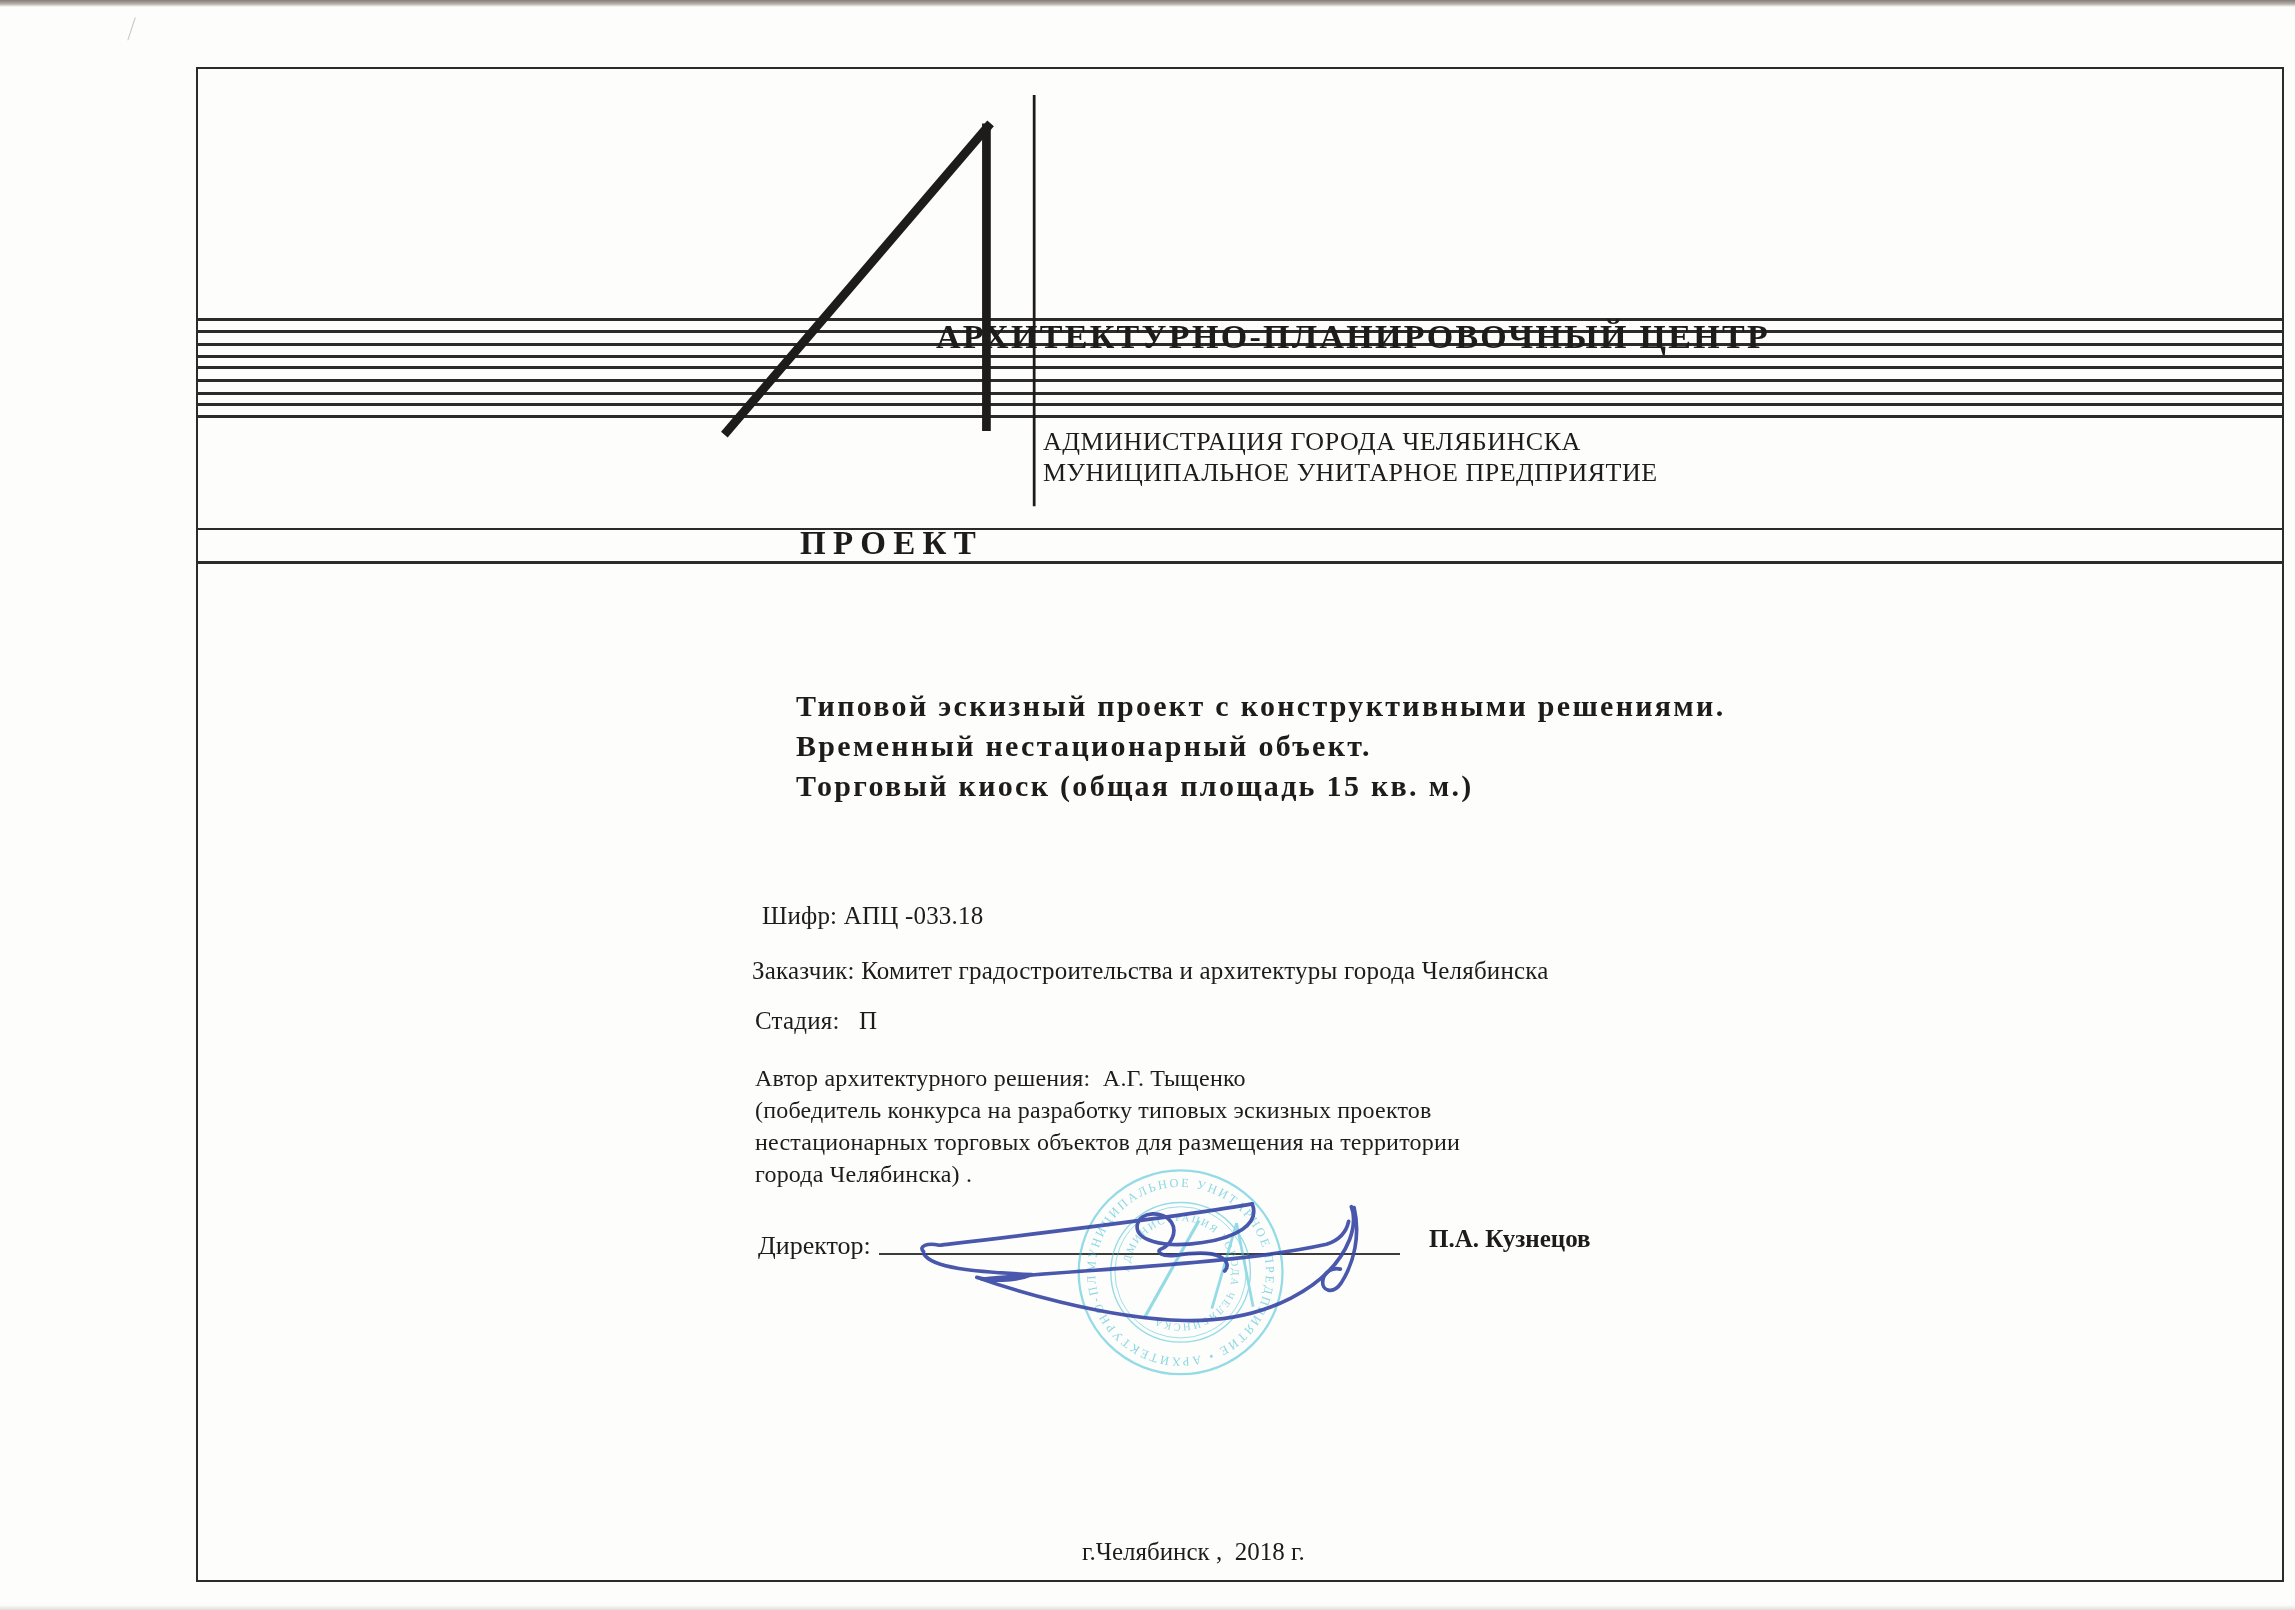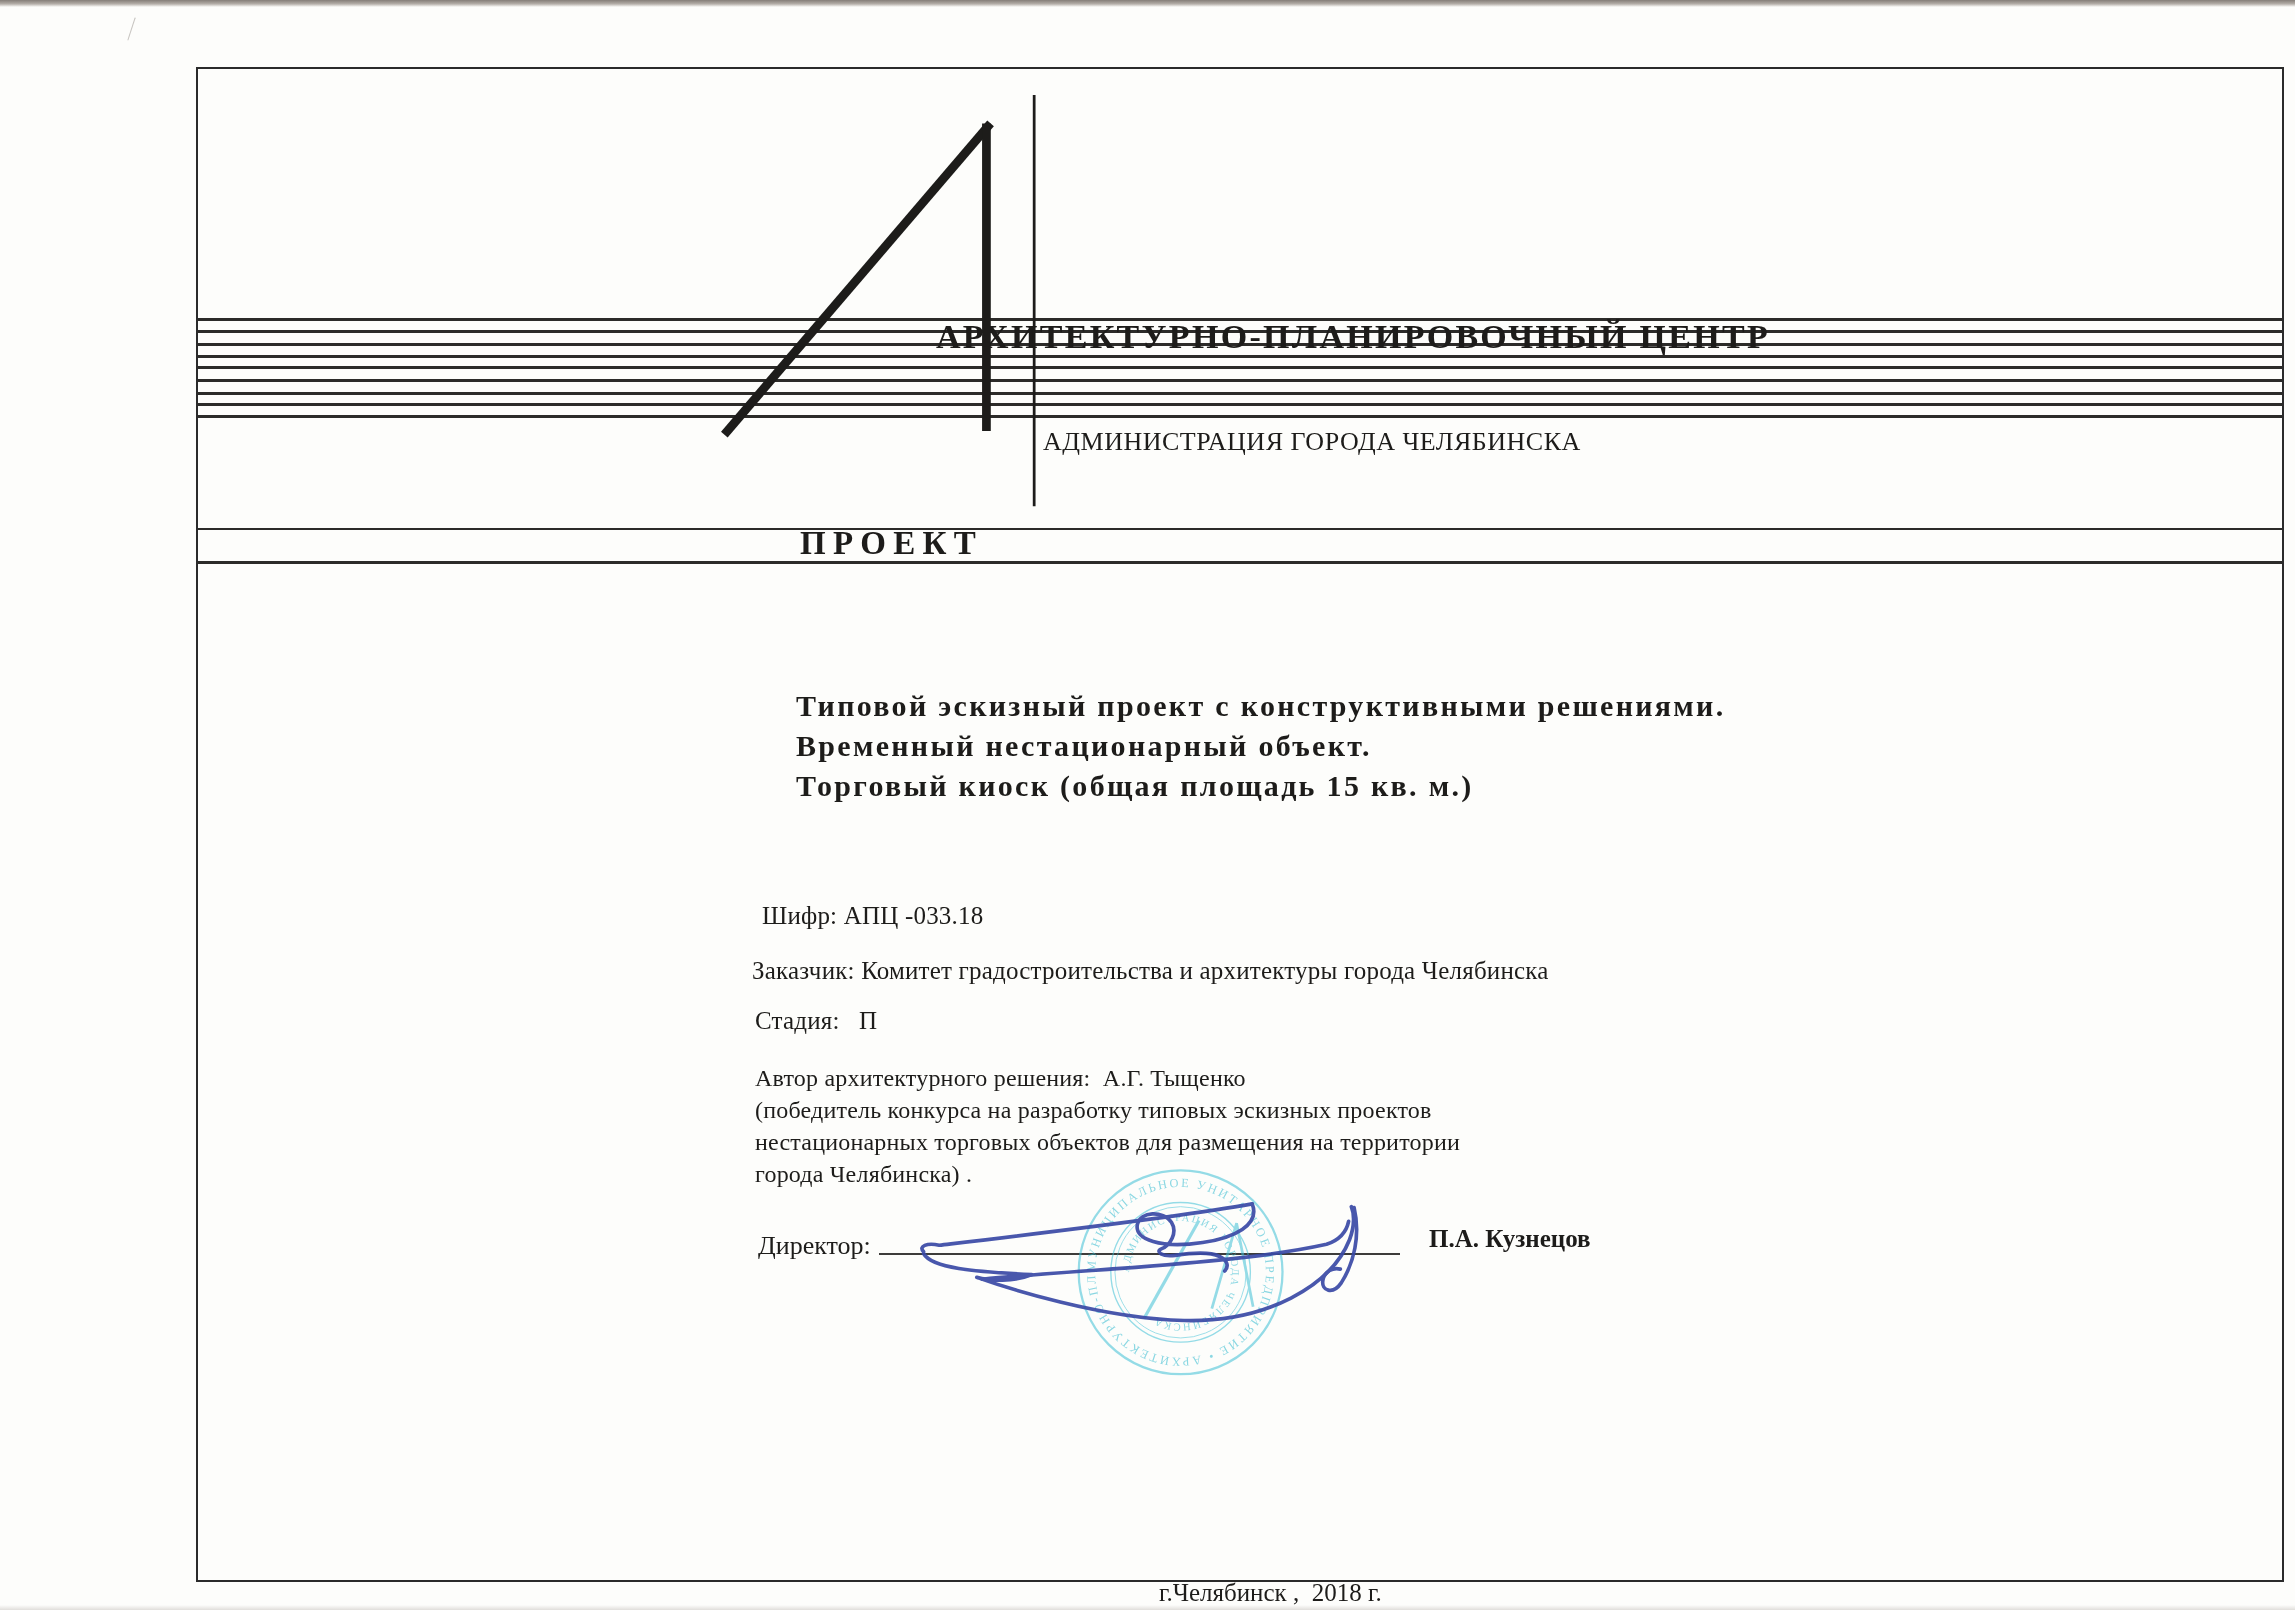--- a/index.html
+++ b/index.html
@@ -49,21 +49,21 @@
   .field{font-size:25px;letter-spacing:0.2px;line-height:25px;}
   .f-cipher{left:762px;top:903px;}
   .f-customer{left:752px;top:958px;}
   .f-stage{left:755px;top:1008px;}
   .author-block{left:755px;top:1062px;font-size:24px;letter-spacing:0.2px;line-height:32px;}
   .director-label{left:758px;top:1231px;font-size:26px;}
   .sig-line{
     position:absolute;left:879px;top:1253px;width:521px;height:1.8px;background:#3d3c3a;
   }
   .signer-name{left:1429px;top:1225px;font-size:25px;font-weight:bold;}
-  .footer-line{left:1159px;top:1538px;font-size:25px;margin-top:41px;}
+  .footer-line{left:1082px;top:1538px;font-size:25px;}
   svg.overlay{position:absolute;left:0;top:0;pointer-events:none;}
 </style>
 </head>
 <body>
 
 <div class="page">
 
   <div class="scan-strip-top"></div>
   <div class="scan-strip-bottom"></div>
   <div class="pencil-mark"></div>
@@ -81,20 +81,21 @@
       <div class="rule" style="top: 403px; height: 2.8px;"></div>
       <div class="rule" style="top: 415px; height: 2.8px;"></div>
       <div class="rule" style="top: 528px; height: 1.8px;"></div>
       <div class="rule" style="top: 561px; height: 2.8px;"></div>
     </div>
 
   <div class="txt org-title">АРХИТЕКТУРНО-ПЛАНИРОВОЧНЫЙ ЦЕНТР</div>
 
   <div class="txt admin">
     <div>АДМИНИСТРАЦИЯ ГОРОДА ЧЕЛЯБИНСКА</div>
+    <div>МУНИЦИПАЛЬНОЕ  УНИТАРНОЕ ПРЕДПРИЯТИЕ</div>
   </div>
 
   <div class="txt doctype">ПРОЕКТ</div>
 
   <div class="txt title-block">
     <div>Типовой эскизный проект с конструктивными решениями.</div>
     <div>Временный нестационарный объект.</div>
     <div>Торговый киоск (общая площадь 15 кв. м.)</div>
   </div>
 

